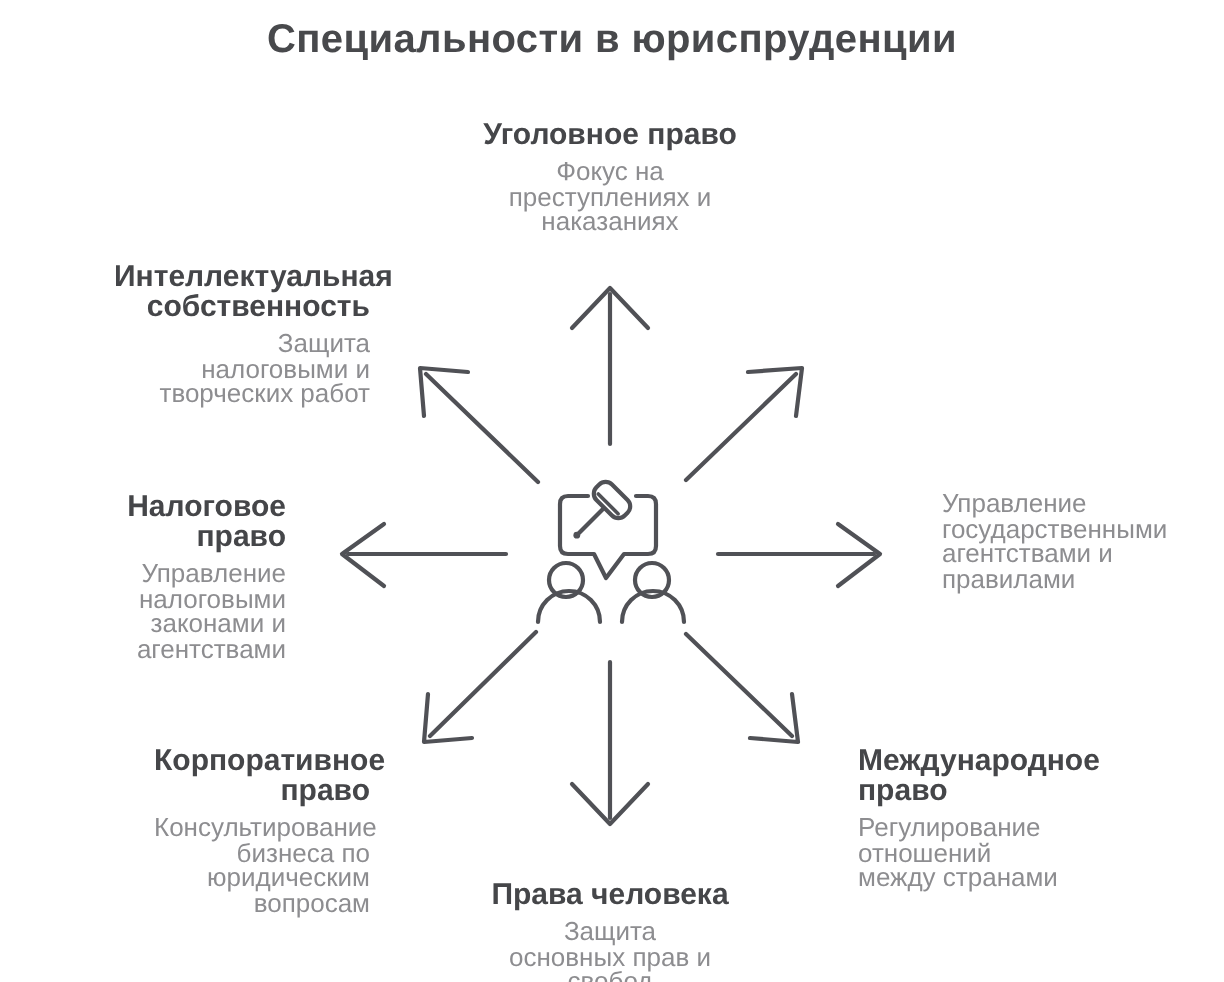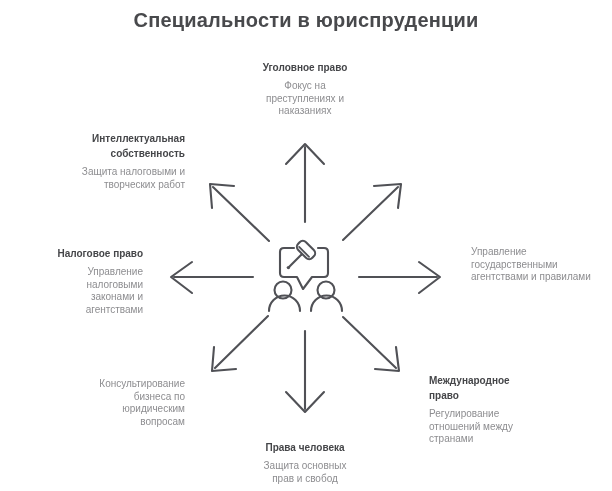--- a/index.html
+++ b/index.html
@@ -7,24 +7,24 @@
     position:relative;width:612px;height:491px;background:#ffffff;overflow:hidden;
     font-family:"Liberation Sans",sans-serif;
   }
   .title{
     position:absolute;left:0;top:9px;width:612px;text-align:center;
     font-size:20px;font-weight:bold;letter-spacing:.2px;color:var(--title-color,#48494c);
   }
   .layer{position:absolute;left:0;top:0;}
   .node{position:absolute;}
   .node .heading{
-    font-size:10px;font-weight:bold;line-height:15px;color:var(--heading-color,#454649);
+    font-size:15px;font-weight:bold;line-height:15px;color:var(--heading-color,#454649);
   }
   .node .desc{
-    font-size:10px;line-height:12.5px;color:var(--desc-color,#8d8d90);margin-top:5px;
+    font-size:13px;line-height:12.5px;color:var(--desc-color,#8d8d90);margin-top:5px;
   }
   .node.center{text-align:center;}
   .node.center .heading,.node.center .desc{margin-left:auto;margin-right:auto;}
   .node.left-align{text-align:left;}
   .node.right-align{text-align:right;}
   .node.right-align .heading,.node.right-align .desc{margin-left:auto;}
 
   #node-criminal{left:237px;top:60px;width:136px;}
   #node-criminal .desc{max-width:112px;}
   #node-civil{left:429px;top:120px;width:120px;}
@@ -133,20 +133,21 @@
     <div class="heading">Права человека</div>
     <div class="desc">Защита основных прав и свобод</div>
   </div>
 
   <div class="node left-align" id="node-international">
     <div class="heading">Международное право</div>
     <div class="desc">Регулирование отношений между странами</div>
   </div>
 
   <div class="node right-align" id="node-corporate">
+    <div class="heading">Корпоративное право</div>
     <div class="desc">Консультирование бизнеса по юридическим вопросам</div>
   </div>
 
   <div class="node right-align" id="node-tax">
     <div class="heading">Налоговое право</div>
     <div class="desc">Управление налоговыми законами и агентствами</div>
   </div>
 
   <div class="node right-align" id="node-ip">
     <div class="heading">Интеллектуальная собственность</div>

